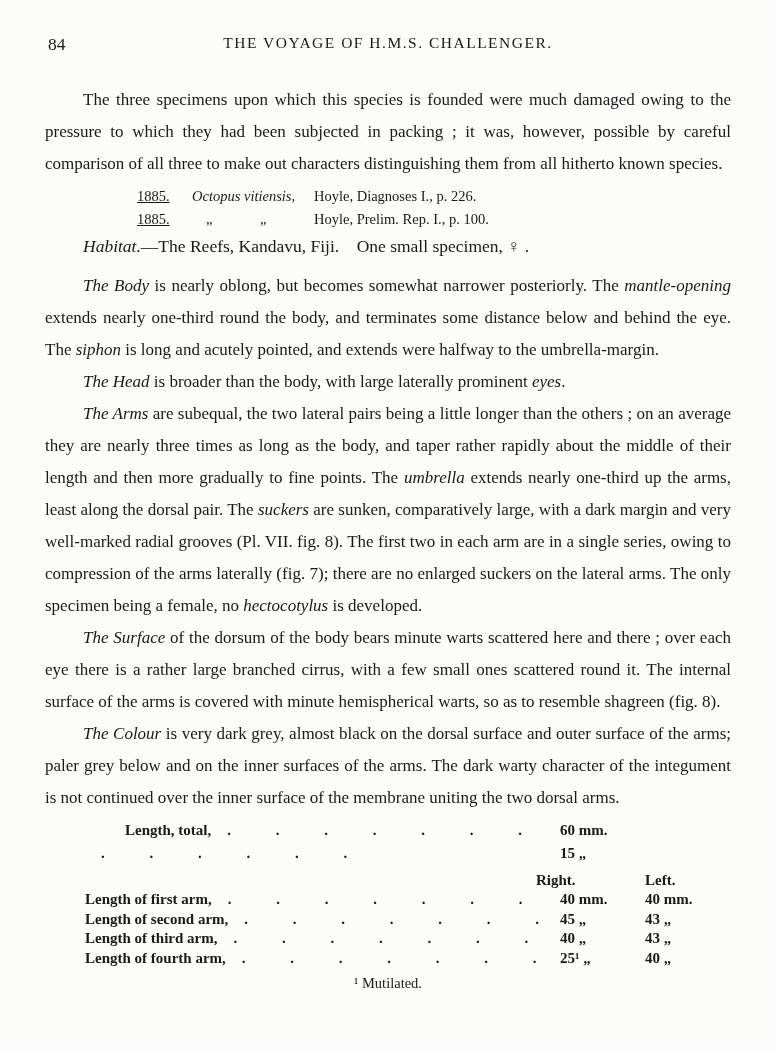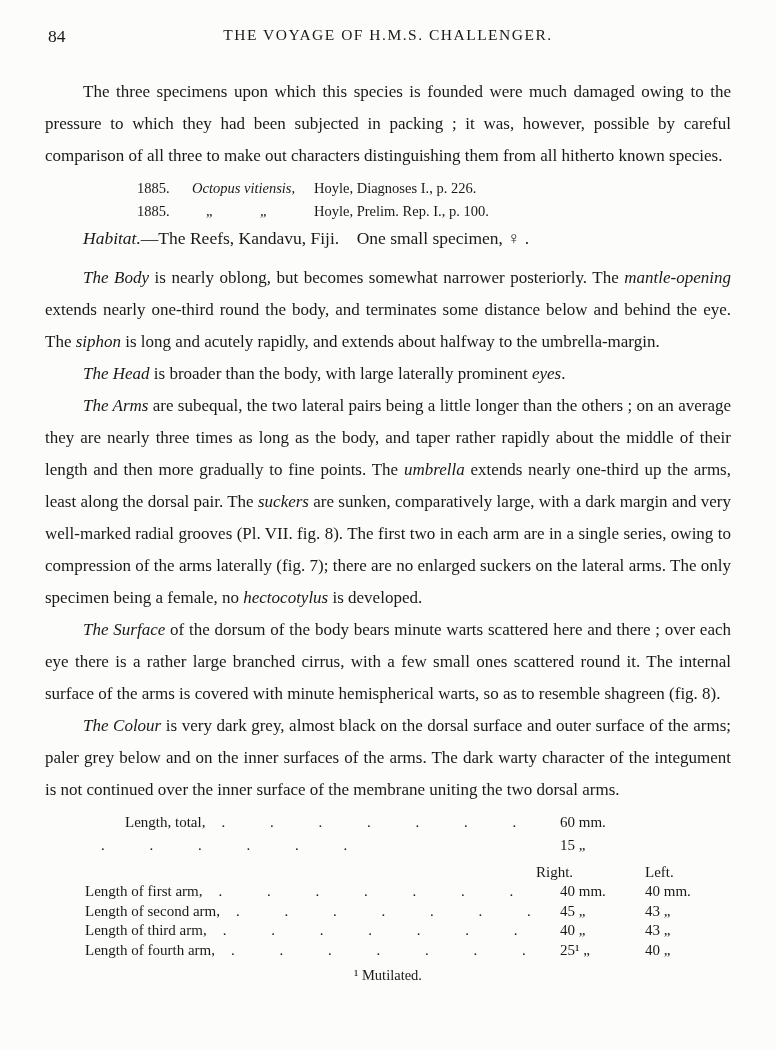--- a/index.html
+++ b/index.html
@@ -6,21 +6,21 @@
   body {
     width: 776px; height: 1050px;
     background: #fcfcfa;
     color: #191919;
     font-family: "Liberation Serif", "DejaVu Serif", serif;
     overflow: hidden;
   }
   .page {
     position: relative;
     width: 686px; height: 1014px;
-    padding: 26px 45px 2px 45px;
+    padding: 34px 45px 2px 45px;
   }
   
   .pg-header { position: relative; height: 24px; margin-bottom: 26px; }
   .pg-num { position: absolute; left: 3px; top: 0; font-size: 17.5px; }
   .run-title {
     display: block; text-align: center;
     font-size: 15.5px; letter-spacing: 1.5px;
     font-weight: normal;
   }
   
@@ -30,31 +30,31 @@
   }
   .indent { text-indent: 38px; }
   .it { font-style: italic; }
   
   .species-heading {
     margin: 26px 0 0 40px;
     font-size: 18px; line-height: 26px;
   }
   .synonymy { margin: 5px 0 0 92px; font-size: 14.5px; line-height: 23px; }
   .syn-row { display: flex; white-space: nowrap; }
-  .syn-year { width: 55px; }
+  .syn-year { width: 55px; text-decoration: underline; }
   .syn-name { width: 122px; }
   .syn-name.ditto { font-style: normal; word-spacing: 44px; padding-left: 14px; box-sizing: border-box; }
   .habitat { margin: 2px 0 0 0; text-indent: 38px; font-size: 17.5px; line-height: 26px; }
   .body-text { margin-top: 11px; }
   
   .dim-title {
     margin-top: 7px; text-align: center;
     font-size: 17px; font-style: italic; line-height: 24px;
   }
-  .dim-table { margin: 5px 0 0 40px; width: 646px; font-size: 15px; }
+  .dim-table { margin: 5px 0 0 40px; width: 646px; font-size: 15px; font-weight: bold; }
   .dim-row { display: flex; align-items: baseline; line-height: 23px; }
   .dim-row.arm { line-height: 19.5px; }
   .dim-row.headers { line-height: 20px; margin-top: 5px; gap: 24px; }
   .dim-label { white-space: nowrap; }
   .dim-row.single .dim-label { padding-left: 40px; }
   .dim-dots {
     flex: 1; overflow: hidden; white-space: nowrap;
     word-spacing: 41px; padding: 0 10px 0 16px;
   }
   .dim-val { flex: none; white-space: nowrap; }
@@ -89,21 +89,21 @@
       <span class="syn-cite">Hoyle, Prelim. Rep. I., p. 100.</span>
     </div>
   </div>
 
   <p class="habitat">
     <span class="it">Habitat.</span><span>—The Reefs, Kandavu, Fiji. One small specimen, ♀ .</span>
   </p>
 
   <div class="body-text">
     <p class="para indent">
-      <span class="it">The Body</span><span> is nearly oblong, but becomes somewhat narrower posteriorly.  The </span><span class="it">mantle-opening</span><span> extends nearly one-third round the body, and terminates some distance below and behind the eye.  The </span><span class="it">siphon</span><span> is long and acutely rapidly, and extends about halfway to the umbrella-margin.</span>
+      <span class="it">The Body</span><span> is nearly oblong, but becomes somewhat narrower posteriorly.  The </span><span class="it">mantle-opening</span><span> extends nearly one-third round the body, and terminates some distance below and behind the eye.  The </span><span class="it">siphon</span><span> is long and acutely pointed, and extends were halfway to the umbrella-margin.</span>
     </p>
     <p class="para indent">
       <span class="it">The Head</span><span> is broader than the body, with large laterally prominent </span><span class="it">eyes</span><span>.</span>
     </p>
     <p class="para indent">
       <span class="it">The Arms</span><span> are subequal, the two lateral pairs being a little longer than the others ; on an average they are nearly three times as long as the body, and taper rather rapidly about the middle of their length and then more gradually to fine points.  The </span><span class="it">umbrella</span><span> extends nearly one-third up the arms, least along the dorsal pair.  The </span><span class="it">suckers</span><span> are sunken, comparatively large, with a dark margin and very well-marked radial grooves (Pl. VII. fig. 8).  The first two in each arm are in a single series, owing to compression of the arms laterally (fig. 7); there are no enlarged suckers on the lateral arms.  The only specimen being a female, no </span><span class="it">hectocotylus</span><span> is developed.</span>
     </p>
     <p class="para indent">
       <span class="it">The Surface</span><span> of the dorsum of the body bears minute warts scattered here and there ; over each eye there is a rather large branched cirrus, with a few small ones scattered round it.  The internal surface of the arms is covered with minute hemispherical warts, so as to resemble shagreen (fig. 8).</span>
     </p>

